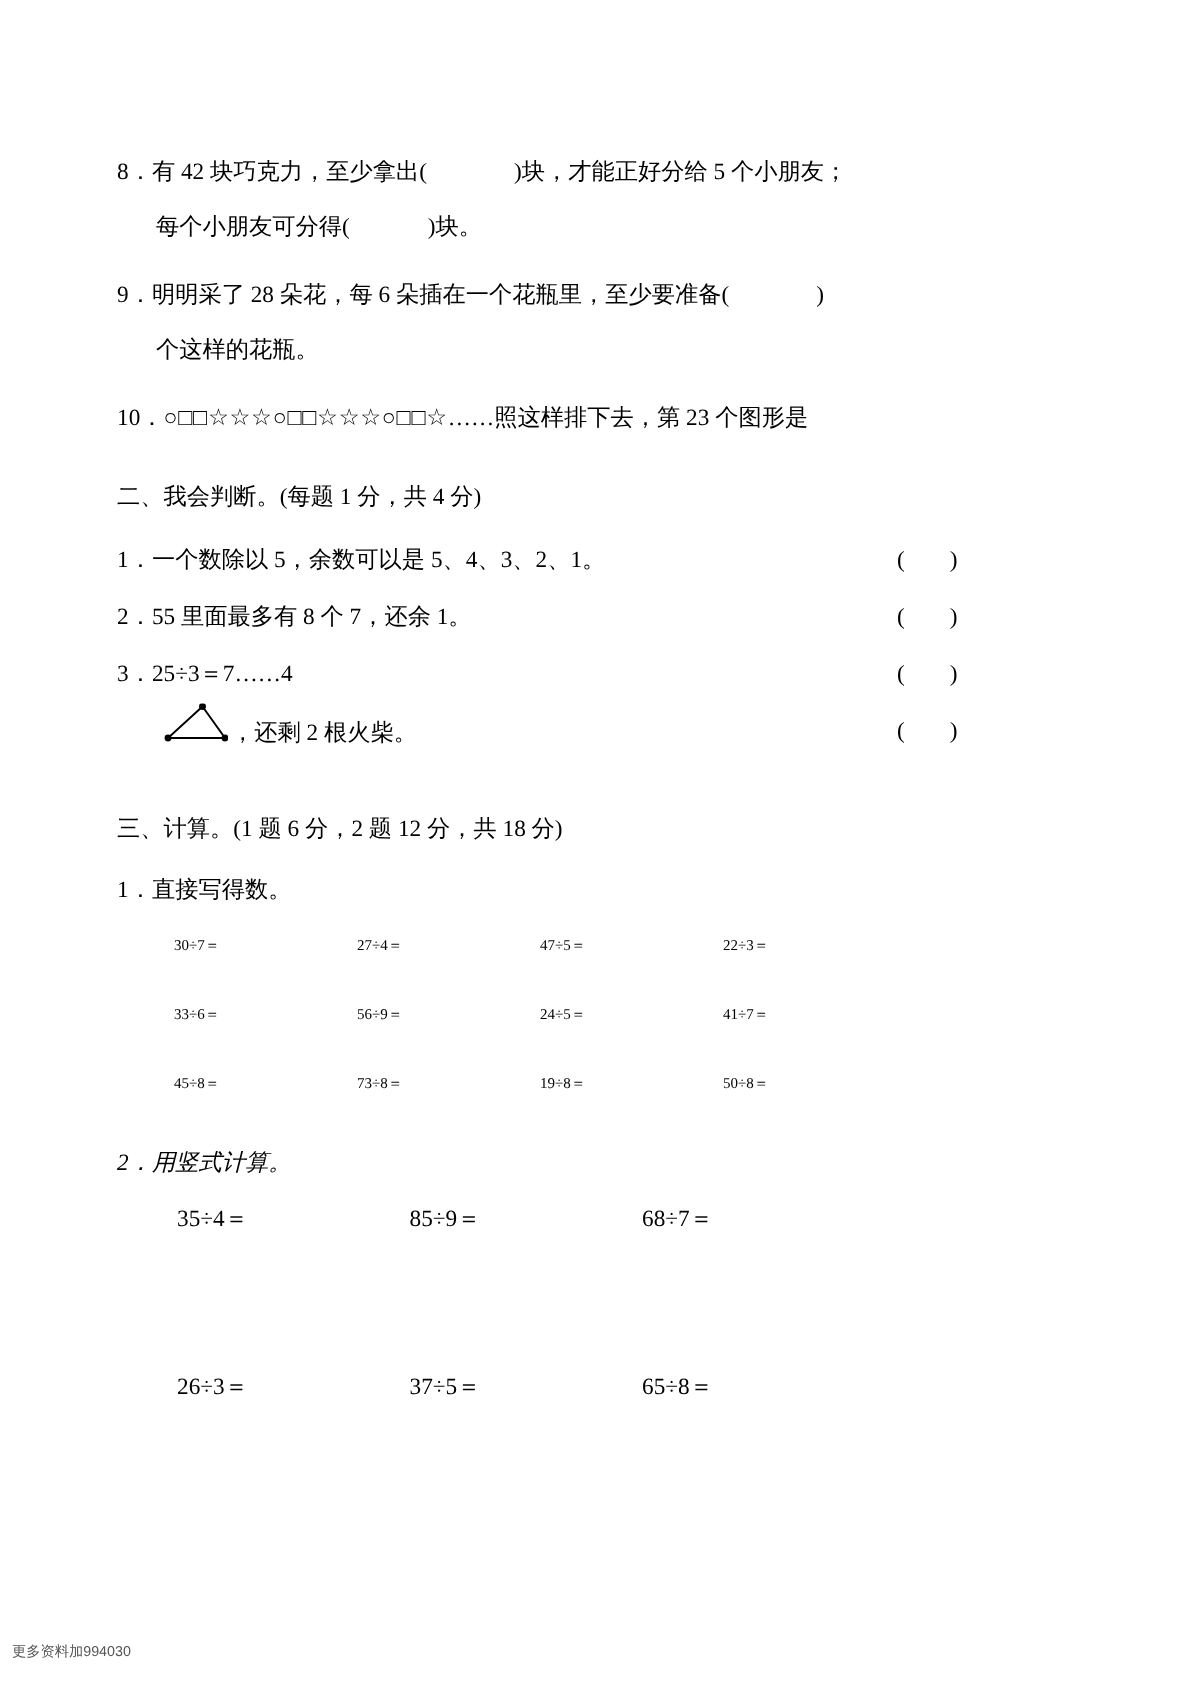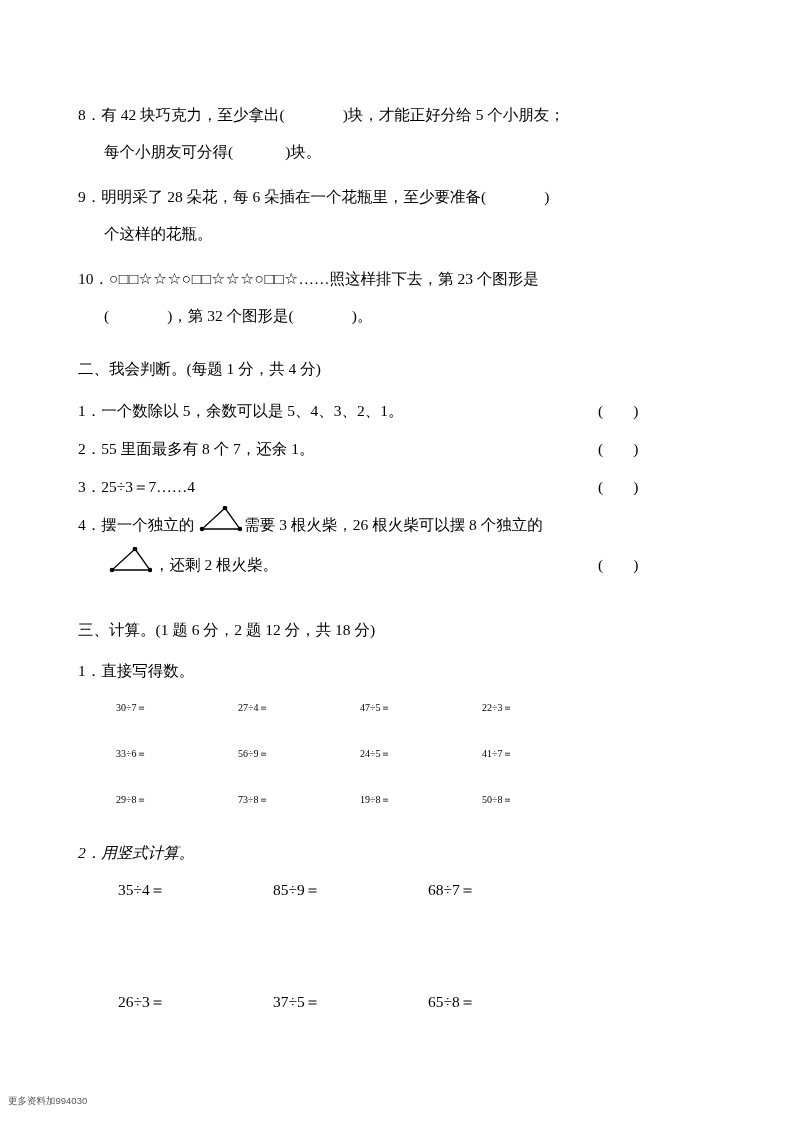--- a/index.html
+++ b/index.html
@@ -126,50 +126,39 @@
     </span>
     <span class="q-body">
       <span class="indent"></span><span>个这样的花瓶。</span>
     </span>
   </div>
 
   <div class="q">
     <span class="q-body">
       <span>10．</span><span class="seq">○□□☆☆☆○□□☆☆☆○□□☆</span><span>……照这样排下去，第 23 个图形是</span>
     </span>
-    <span class="q-body">
-      <span class="indent"></span><span>(</span><span class="blank-md"></span><span>)，第 32 个图形是(</span><span class="blank-md"></span><span>)。</span>
-    </span>
   </div>
 
   <div class="section-head">二、我会判断。(每题 1 分，共 4 分)</div>
 
   <div class="tf-row">
     <span>1．</span><span>一个数除以 5，余数可以是 5、4、3、2、1。</span>
     <span class="tf-mark">(<span class="paren-gap"></span>)</span>
   </div>
 
   <div class="tf-row">
     <span>2．</span><span>55 里面最多有 8 个 7，还余 1。</span>
     <span class="tf-mark">(<span class="paren-gap"></span>)</span>
   </div>
 
   <div class="tf-row">
     <span>3．</span><span>25÷3＝7……4</span>
     <span class="tf-mark">(<span class="paren-gap"></span>)</span>
   </div>
 
-  <div class="tf-row">
-    <span>4．</span><span>摆一个独立的</span><span class="tri"><svg width="46" height="26" viewBox="0 0 46 26">
-          <polygon points="29,2 44,23 6,23" fill="none" stroke="#000" stroke-width="1.3"></polygon>
-          <circle cx="29" cy="2" r="2.3" fill="#000"></circle>
-          <circle cx="44" cy="23" r="2.3" fill="#000"></circle>
-          <circle cx="6" cy="23" r="2.3" fill="#000"></circle>
-        </svg></span><span>需要 3 根火柴，26 根火柴可以摆 8 个独立的</span>
-  </div>
 
   <div class="tf-row">
     <span class="indent"></span><span class="tri"><svg width="46" height="26" viewBox="0 0 46 26">
           <polygon points="29,2 44,23 6,23" fill="none" stroke="#000" stroke-width="1.3"></polygon>
           <circle cx="29" cy="2" r="2.3" fill="#000"></circle>
           <circle cx="44" cy="23" r="2.3" fill="#000"></circle>
           <circle cx="6" cy="23" r="2.3" fill="#000"></circle>
         </svg></span><span>，还剩 2 根火柴。</span>
     <span class="tf-mark">(<span class="paren-gap"></span>)</span>
   </div>
@@ -180,21 +169,21 @@
 
   <div class="exp-grid">
     <span>30÷7＝</span>
     <span>27÷4＝</span>
     <span>47÷5＝</span>
     <span>22÷3＝</span>
     <span>33÷6＝</span>
     <span>56÷9＝</span>
     <span>24÷5＝</span>
     <span>41÷7＝</span>
-    <span>29÷8＝</span>
+    <span>45÷8＝</span>
     <span>73÷8＝</span>
     <span>19÷8＝</span>
     <span>50÷8＝</span>
   </div>
 
   <div class="sub-head" style="margin-top:18px;font-style:italic;">2．用竖式计算。</div>
 
   <div class="exp-grid-3">
     <span>35÷4＝</span>
     <span>85÷9＝</span>

